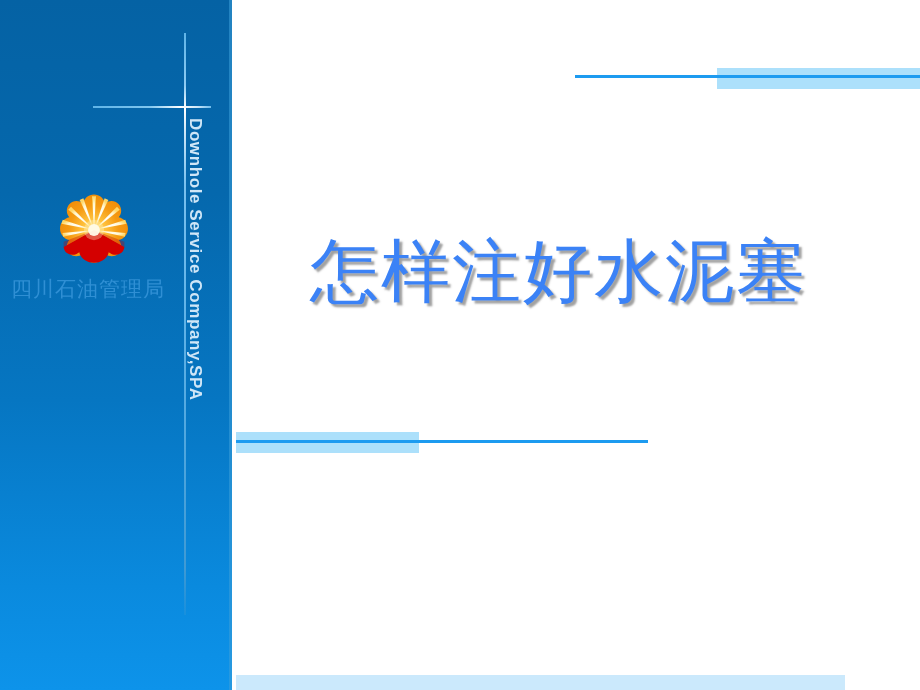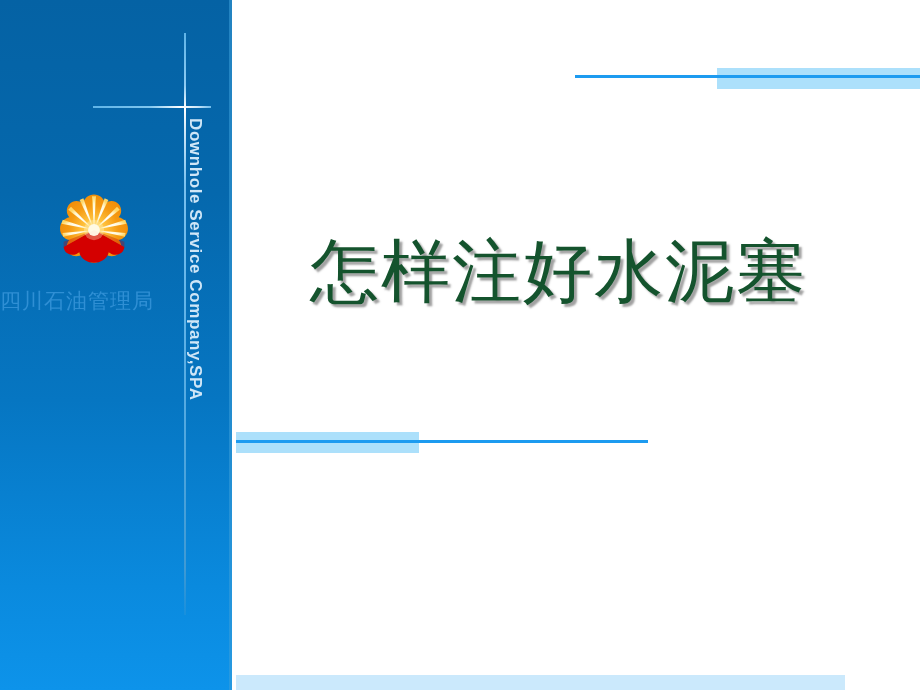--- a/index.html
+++ b/index.html
@@ -72,23 +72,23 @@
     top: 189px;
     width: 96px;
     height: 96px;
   }
   .logo svg { display: block; width: 96px; height: 96px; }
 
   
   .company {
     position: absolute;
     left: 0;
-    top: 288px;
+    top: 276px;
     width: 165px;
-    text-align: left;
+    text-align: right;
     color: #2f8fd4;
     font-size: 21px;
     line-height: 27px;
     letter-spacing: 1px;
     font-family: "DejaVu Sans", "Liberation Sans", sans-serif;
     white-space: nowrap;
   }
 
   
   .vertical-text {
@@ -148,21 +148,21 @@
     width: 609px;
     height: 15px;
     background: #cbe9fc;
   }
 
   
   .title {
     position: absolute;
     left: 310px;
     top: 228px;
-    color: #14532d;
+    color: #3b82f6;
     font-size: 69px;
     line-height: 86px;
     font-weight: normal;
     letter-spacing: 2px;
     white-space: nowrap;
     font-family: "DejaVu Sans", "Liberation Sans", sans-serif;
     text-shadow: 3px 3px 2px rgba(130,130,130,.75);
   }
 </style>
 </head>

